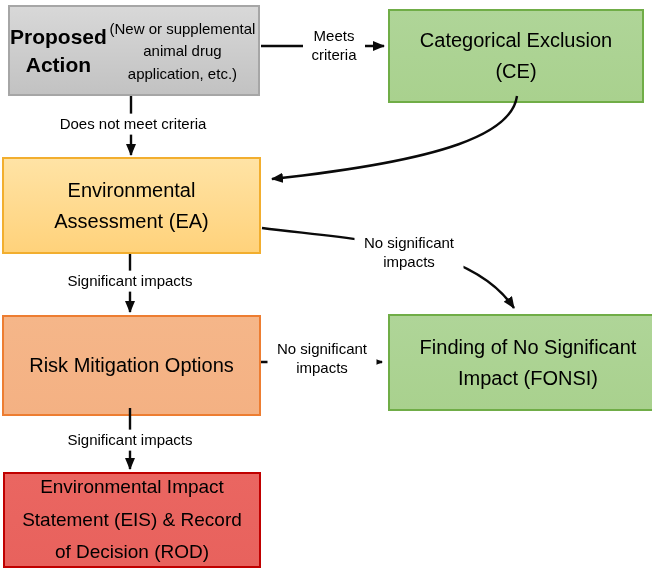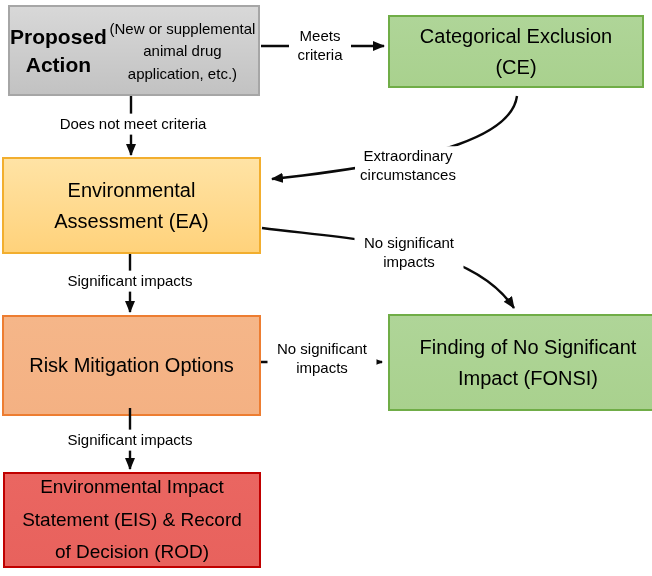--- a/index.html
+++ b/index.html
@@ -48,45 +48,44 @@
     <path class="edge" d="M262,228 C356,240 470,243 514,308" marker-end="url(#ah)"></path>
     <path class="edge" d="M261,362 L382,362" marker-end="url(#ah)"></path>
     <path class="edge" d="M130,408 L130,469" marker-end="url(#ah)"></path>
   </svg>
 
   <div class="node" style="left: 8px; top: 5px; width: 252px; height: 91px; --fill-top: #D8D8D8; --fill: #C2C2C2; --border: #A6A6A6;">
     <div class="node-title">Proposed Action</div>
     <div class="node-subtitle" style="max-width:208px;">(New or supplemental animal drug application, etc.)</div>
   </div>
 
-  <div class="node" style="left: 388px; top: 15px; width: 256px; height: 73px; --fill-top: #AFD598; --fill: #A9D18E; --border: #70AD47;">
+  <div class="node" style="left: 388px; top: 9px; width: 256px; height: 94px; --fill-top: #AFD598; --fill: #A9D18E; --border: #70AD47;">
     <div class="node-label" style="max-width:202px;">Categorical Exclusion (CE)</div>
   </div>
 
   <div class="node" style="left: 2px; top: 157px; width: 259px; height: 97px; --fill-top: #FFE3A5; --fill: #FFD27B; --border: #F2AE2E;">
     <div class="node-label" style="max-width:172px;">Environmental Assessment (EA)</div>
   </div>
 
   <div class="node" style="left: 2px; top: 315px; width: 259px; height: 101px; --fill-top: #F5B689; --fill: #F4B183; --border: #ED7D31;">
     <div class="node-label" style="max-width:240px;">Risk Mitigation Options</div>
   </div>
 
   <div class="node" style="left: 388px; top: 314px; width: 280px; height: 97px; --fill-top: #AFD598; --fill: #A9D18E; --border: #70AD47;">
     <div class="node-label" style="max-width:242px;">Finding of No Significant Impact (FONSI)</div>
   </div>
 
   <div class="node" style="left: 3px; top: 472px; width: 258px; height: 96px; --fill-top: #EA6661; --fill: #E8625D; --border: #C00000;">
     <div class="node-label" style="max-width:232px;font-size:19px;line-height:1.72;">Environmental Impact Statement (EIS) &amp; Record of Decision (ROD)</div>
   </div>
 
-  <div class="edge-label" style="left:320px;top:46px;width:58px;">Meets criteria</div>
+  <div class="edge-label" style="left:334px;top:46px;width:58px;">Meets criteria</div>
 
   <div class="edge-label nowrap" style="left:133px;top:124px;">Does not meet criteria</div>
 
-  <div class="edge-label" style="left:408px;top:166px;width:102px;">Extraordinary circumstances</div>
 
   <div class="edge-label" style="left:409px;top:253px;width:105px;">No significant impacts</div>
 
   <div class="edge-label nowrap" style="left:130px;top:281px;">Significant impacts</div>
 
   <div class="edge-label" style="left:322px;top:359px;width:105px;">No significant impacts</div>
 
   <div class="edge-label nowrap" style="left:130px;top:440px;">Significant impacts</div>
 
 </div>

